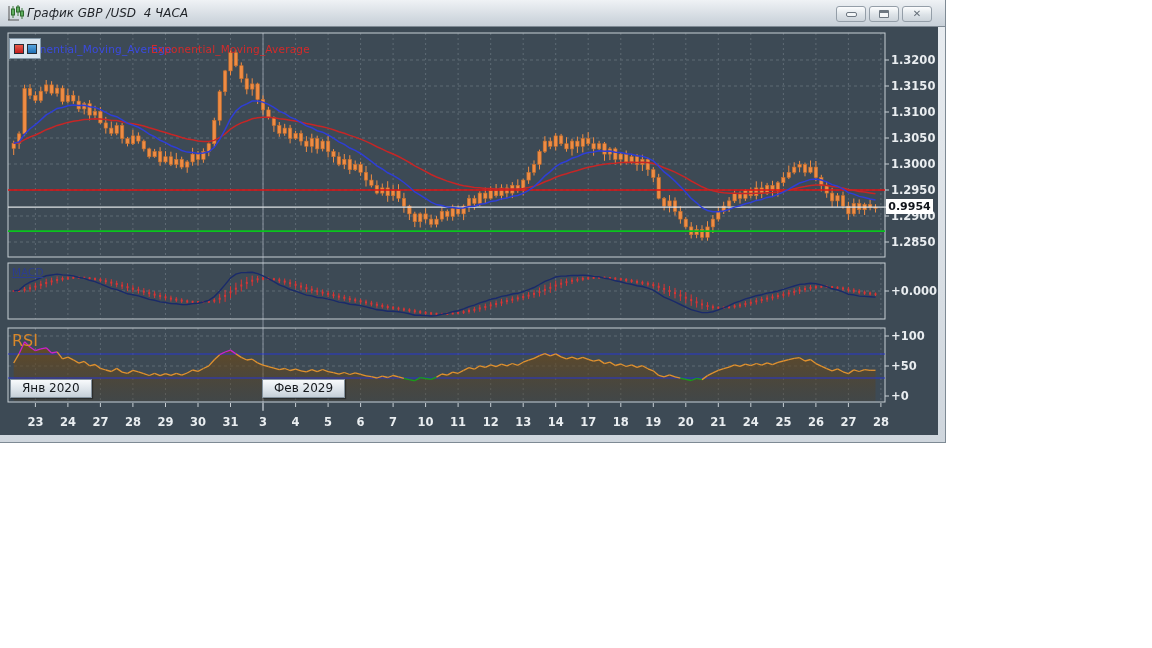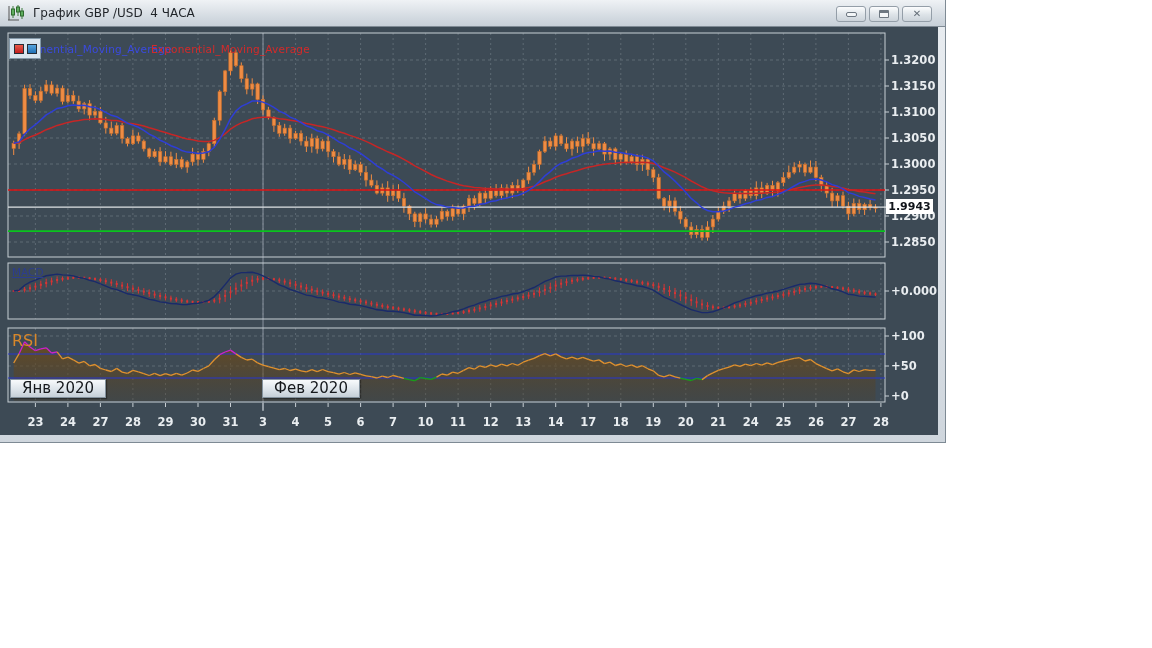--- a/index.html
+++ b/index.html
@@ -8,21 +8,21 @@
 
   
   .window { position:absolute; left:0; top:0; width:946px; height:443px;
             background:linear-gradient(#e9edf1,#cfd6dd);
             border-right:1px solid #7e8a94; border-bottom:1px solid #7e8a94; }
   .titlebar { position:relative; height:27px;
               background:linear-gradient(#eff2f5,#d2d9e0 70%,#c8d0d8);
               border-bottom:1px solid #7f8a94;
               display:flex; align-items:center; padding-left:7px; }
   .app-icon { width:20px; height:17px; display:inline-block; }
-  .title { margin-left:6px; font-size:12px; color:#1f2328; white-space:pre; }
+  .title { font-size:12px; color:#1f2328; white-space:pre;font-style:italic; }
   .win-buttons { position:absolute; right:13px; top:6px; display:flex; gap:3px; }
   .win-btn { width:30px; height:16px; border:1px solid #949ea8; border-radius:3px;
              background:linear-gradient(#fcfdfe,#dde3e8 55%,#ccd3da);
              display:flex; align-items:center; justify-content:center; cursor:default; }
   .glyph-min { width:11px; height:5px; border:1px solid #6d7781; border-radius:2px;
                background:#f3f6f8; }
   .glyph-restore { width:10px; height:8px; border:1px solid #6d7781; border-top-width:3px;
                    border-radius:1px; background:#f3f6f8; }
   .glyph-close { font-size:10px; font-weight:bold; color:#636d77; line-height:1; }
 
@@ -39,21 +39,21 @@
                 border:1px solid #8498a8; display:flex; align-items:center;
                 justify-content:center; gap:3px; z-index:4; }
   .swatch { width:10px; height:10px; border:1px solid #252e38; }
   .swatch-red  { background:linear-gradient(#e85a4a,#c21f1f); }
   .swatch-blue { background:linear-gradient(#57a6e0,#1f6fb4); }
   .macd-label { left:12px; top:239px; font-size:10.5px; color:#2c3d8f;text-decoration:underline; }
   .rsi-label  { left:12px; top:304px; font-size:16px; color:#d8872a; }
   .price-tag { left:886px; top:172px; width:47px; height:15px; background:#ffffff;
                color:#10141a; font-size:11px; font-weight:bold; text-align:center;
                line-height:15px; }
-  .month-box { top:352px; height:19px; line-height:17px; padding:0 11px; font-size:15px;
+  .month-box { top:352px; height:19px; line-height:17px; padding:0 11px; font-size:12px;
                color:#15181c; background:linear-gradient(#f8fafc,#dde4ea 55%,#c5cfd7);
                border:1px solid #84929e; box-shadow:1px 1px 1px rgba(0,0,0,0.35); }
   .month-jan { left:10px; }
   .month-feb { left:262px; }
 </style>
 </head>
 <body>
 
 <div class="window">
   <div class="titlebar">
@@ -1110,18 +1110,18 @@
     <span class="overlay ema-label ema-fast">Exponential_Moving_Average</span>
     <span class="overlay ema-label ema-slow">Exponential_Moving_Average</span>
     <div class="overlay legend-box">
       <span class="swatch swatch-red"></span>
       <span class="swatch swatch-blue"></span>
     </div>
 
     <span class="overlay macd-label">MACD</span>
     <span class="overlay rsi-label">RSI</span>
 
-    <div class="overlay price-tag">1.9943</div>
+    <div class="overlay price-tag">0.9954</div>
 
     <div class="overlay month-box month-jan">Янв 2020</div>
-    <div class="overlay month-box month-feb">Фев 2020</div>
+    <div class="overlay month-box month-feb">Фев 2029</div>
   </div>
 </div>
 
 </body></html>

